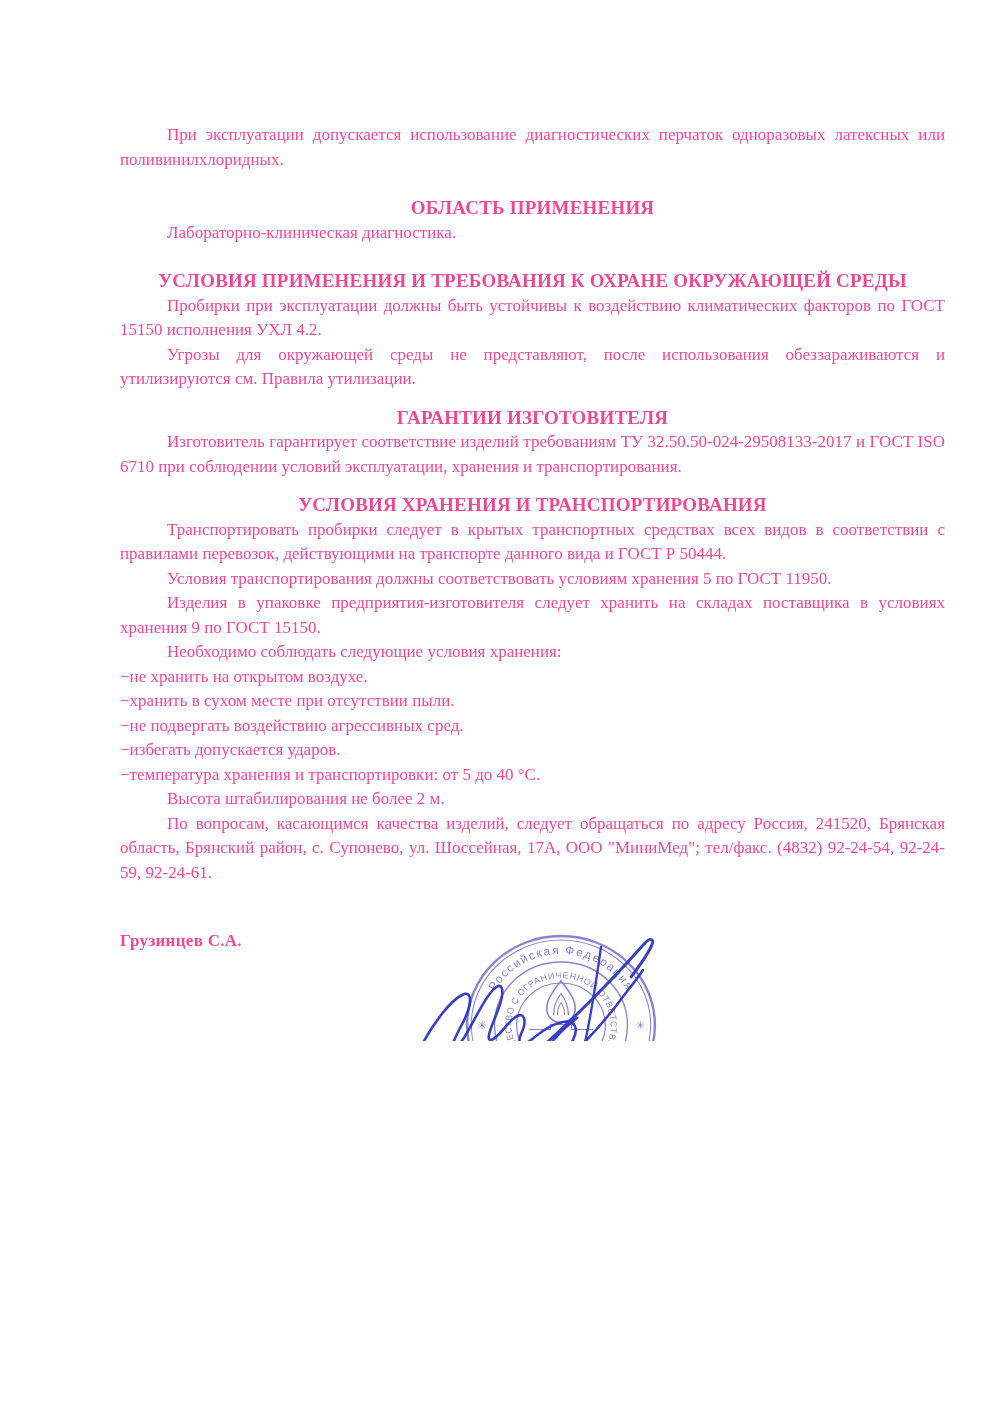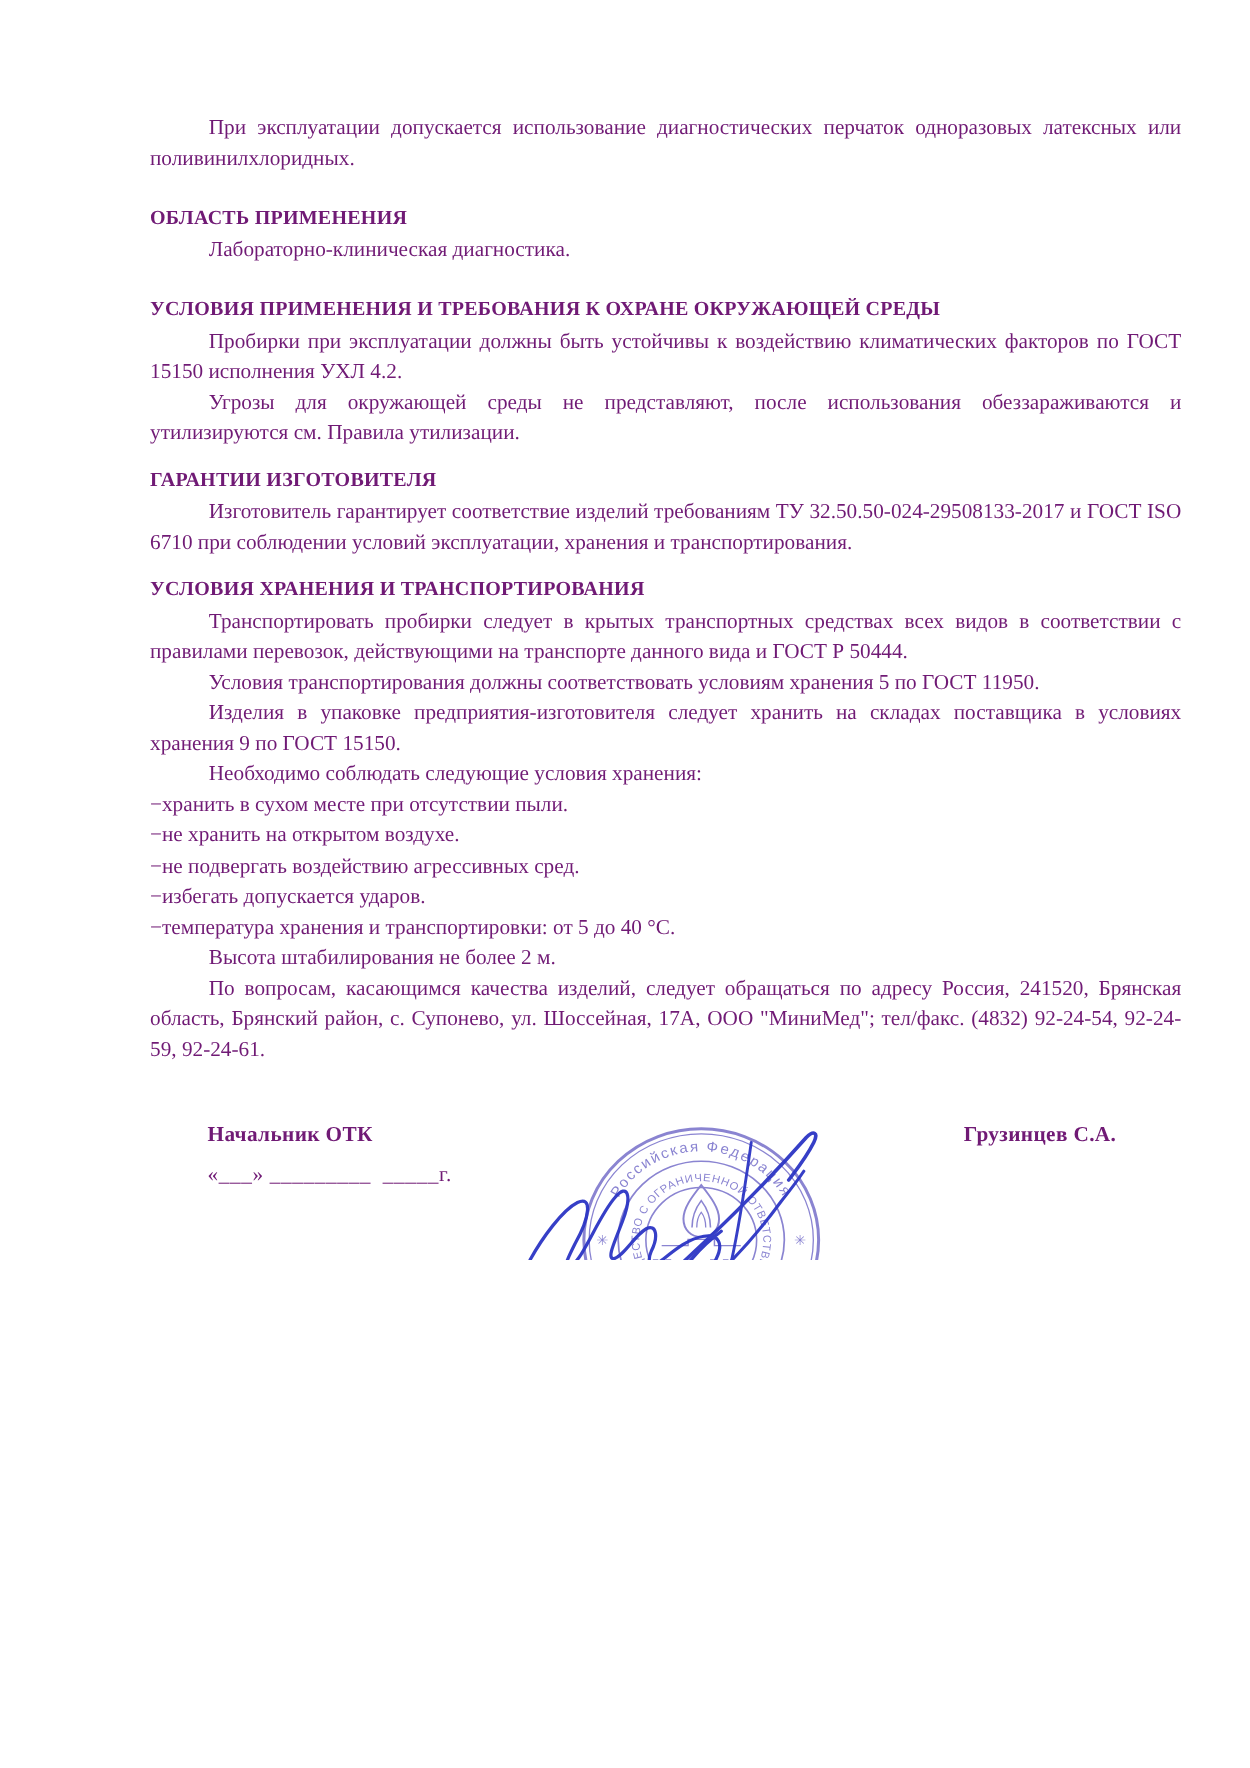--- a/index.html
+++ b/index.html
@@ -3,28 +3,29 @@
 <meta charset="utf-8">
 <style>
   html,body{margin:0;padding:0;background:#ffffff;}
   .page{
     position:relative;
     width:1000px;height:1008px;
     background:#ffffff;
     box-sizing:border-box;
     padding:90px 55px 0 120px;
     font-family:"Liberation Serif","DejaVu Serif",serif;
-    font-size:17px;line-height:24.5px;color:#701a75;
+    font-size:17px;line-height:24.5px;color:#ec4899;
     overflow:hidden;
+    margin-top:33px;
   }
   p{margin:0;text-align:justify;}
   .indent{text-indent:47px;}
   h2{
-    font-size:16px;line-height:24.5px;
-    font-weight:bold;
+    font-size:19px;line-height:24.5px;
+    text-align:center;font-weight:bold;
     margin:24px 0 0 0;letter-spacing:.2px;
   }
   h2.tight{margin-top:14px;}
   .sig-row{
     display:flex;justify-content:space-between;align-items:flex-start;
     margin-top:44px;
   }
   .sig-left .title{font-weight:bold;letter-spacing:.3px;}
   .sig-left{margin-left:46px;}
   .dateline{font-weight:normal;white-space:pre;margin-top:7px;letter-spacing:.5px;}
@@ -53,34 +54,30 @@
 
   <h2 class="tight">ГАРАНТИИ ИЗГОТОВИТЕЛЯ</h2>
   <p class="indent">Изготовитель гарантирует соответствие изделий требованиям ТУ 32.50.50-024-29508133-2017 и ГОСТ ISO 6710 при соблюдении условий эксплуатации, хранения и транспортирования.</p>
 
   <h2 class="tight">УСЛОВИЯ ХРАНЕНИЯ И ТРАНСПОРТИРОВАНИЯ</h2>
   <p class="indent">Транспортировать пробирки следует в крытых транспортных средствах всех видов в соответствии с правилами перевозок, действующими на транспорте данного вида и ГОСТ Р 50444.</p>
   <p class="indent">Условия транспортирования должны соответствовать условиям хранения 5 по ГОСТ 11950.</p>
   <p class="indent">Изделия в упаковке предприятия-изготовителя следует хранить на складах поставщика в условиях хранения 9 по ГОСТ 15150.</p>
   <p class="indent">Необходимо соблюдать следующие условия хранения:</p>
 
+  <p>−не хранить на открытом воздухе.</p>
   <p>−хранить в сухом месте при отсутствии пыли.</p>
-  <p>−не хранить на открытом воздухе.</p>
   <p>−не подвергать воздействию агрессивных сред.</p>
   <p>−избегать допускается ударов.</p>
   <p>−температура хранения и транспортировки: от 5 до 40 °С.</p>
 
   <p class="indent">Высота штабилирования не более 2 м.</p>
   <p class="indent">По вопросам, касающимся качества изделий, следует обращаться по адресу Россия, 241520, Брянская область, Брянский район, с. Супонево, ул. Шоссейная, 17А, ООО "МиниМед"; тел/факс. (4832) 92-24-54, 92-24-59, 92-24-61.</p>
 
   <div class="sig-row">
-    <div class="sig-left">
-      <div class="title">Начальник ОТК</div>
-      <div class="dateline">«___» _________  _____г.</div>
-    </div>
     <div class="sig-right">Грузинцев С.А.</div>
   </div>
 
   <div class="stamp-wrap">
     <svg width="300" height="230" viewBox="0 0 300 230" xmlns="http://www.w3.org/2000/svg">
 
       <g class="stamp-ink" transform="translate(151 124) scale(1.055 1) translate(-151 -124)">
 
         <g fill="none" stroke="#7a73cb">
           <circle cx="151" cy="124" r="89" stroke-width="2.3"></circle>

